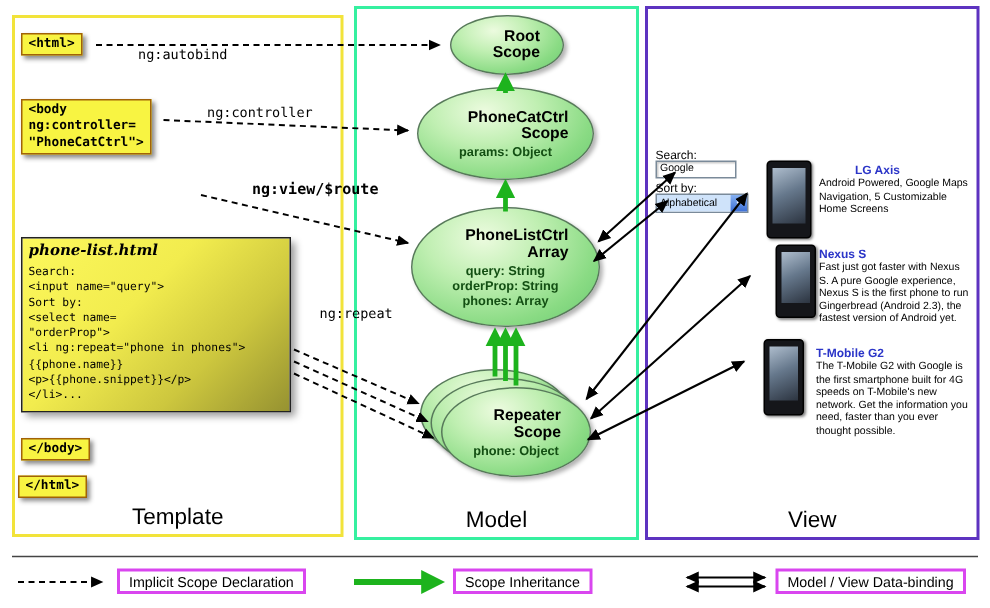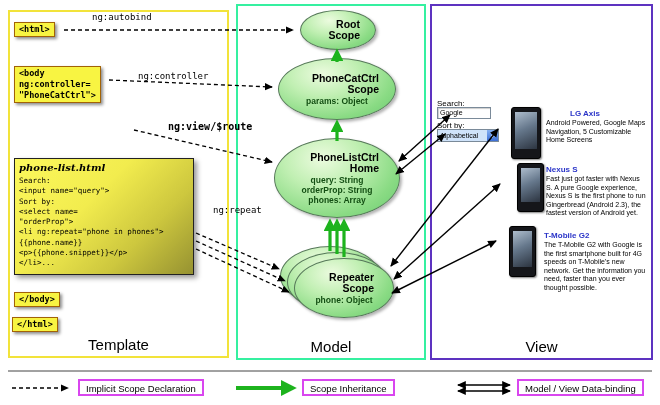--- a/index.html
+++ b/index.html
@@ -85,36 +85,36 @@
     <div class="cb-line">"orderProp"&gt;</div>
     <div class="cb-line">&lt;li ng:repeat="phone in phones"&gt;</div>
     <div class="cb-line">{{phone.name}}</div>
     <div class="cb-line">&lt;p&gt;{{phone.snippet}}&lt;/p&gt;</div>
     <div class="cb-line">&lt;/li&gt;...</div>
   </div>
 
   <div class="tag" style="left:14px;top:292px">&lt;/body&gt;</div>
   <div class="tag" style="left:12px;top:317px">&lt;/html&gt;</div>
 
-  <div class="alabel" style="left:92px;top:12px">ng:autobind</div>
+  <div class="alabel" style="left:92px;top:32px">ng:autobind</div>
   <div class="alabel" style="left:138px;top:71px">ng:controller</div>
   <div class="alabel bold" style="left:168px;top:121px">ng:view/$route</div>
   <div class="alabel" style="left:213px;top:205px">ng:repeat</div>
 
   <div class="scope" style="left:300px;top:10px;width:76px;height:40px">
     <div class="sname" style="width:44px">Root Scope</div>
   </div>
 
   <div class="scope" style="left:278px;top:58px;width:118px;height:62px">
     <div class="sname" style="width:84px">PhoneCatCtrl Scope</div>
     <div class="sprop">params: Object</div>
   </div>
 
   <div class="scope" style="left:274px;top:138px;width:126px;height:80px">
-    <div class="sname" style="width:84px">PhoneListCtrl Home</div>
+    <div class="sname" style="width:84px">PhoneListCtrl Array</div>
     <div class="sprop">query: String</div>
     <div class="sprop">orderProp: String</div>
     <div class="sprop">phones: Array</div>
   </div>
 
   <div class="scope" style="left:280px;top:246px;width:100px;height:60px"></div>
   <div class="scope" style="left:287px;top:252px;width:100px;height:60px"></div>
   <div class="scope" style="left:294px;top:258px;width:100px;height:60px">
     <div class="sname" style="width:60px">Repeater Scope</div>
     <div class="sprop">phone: Object</div>

